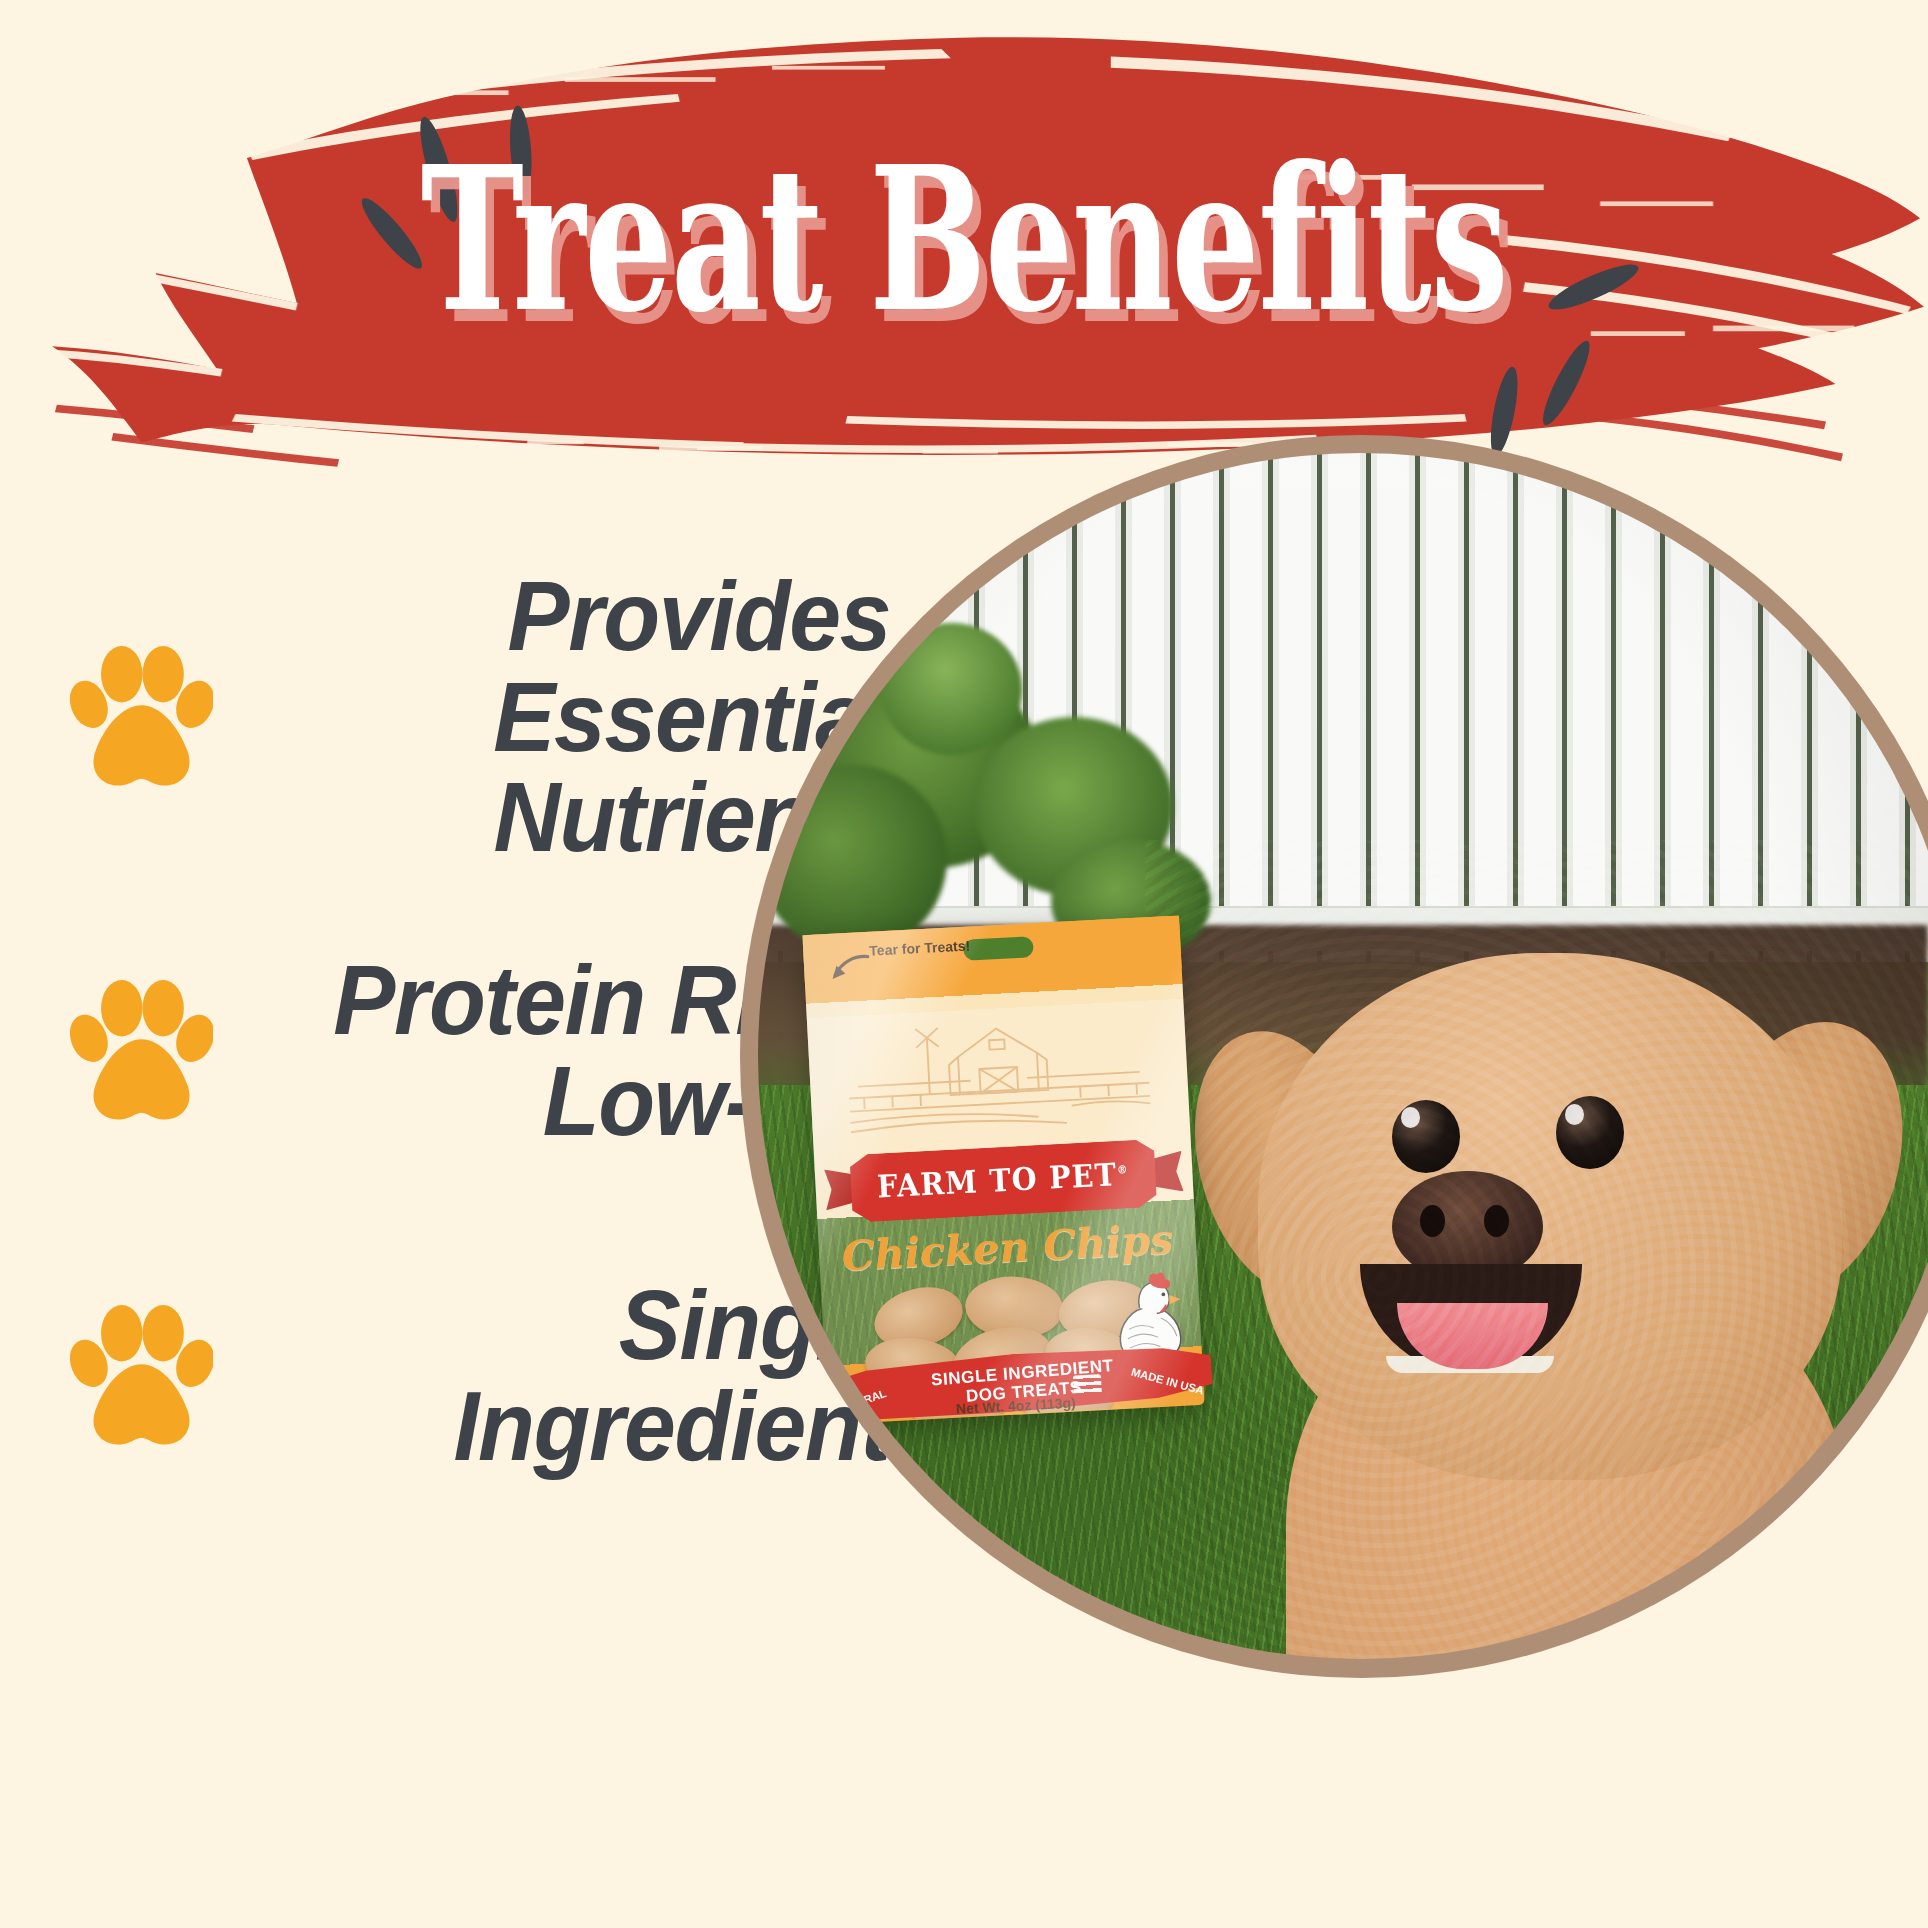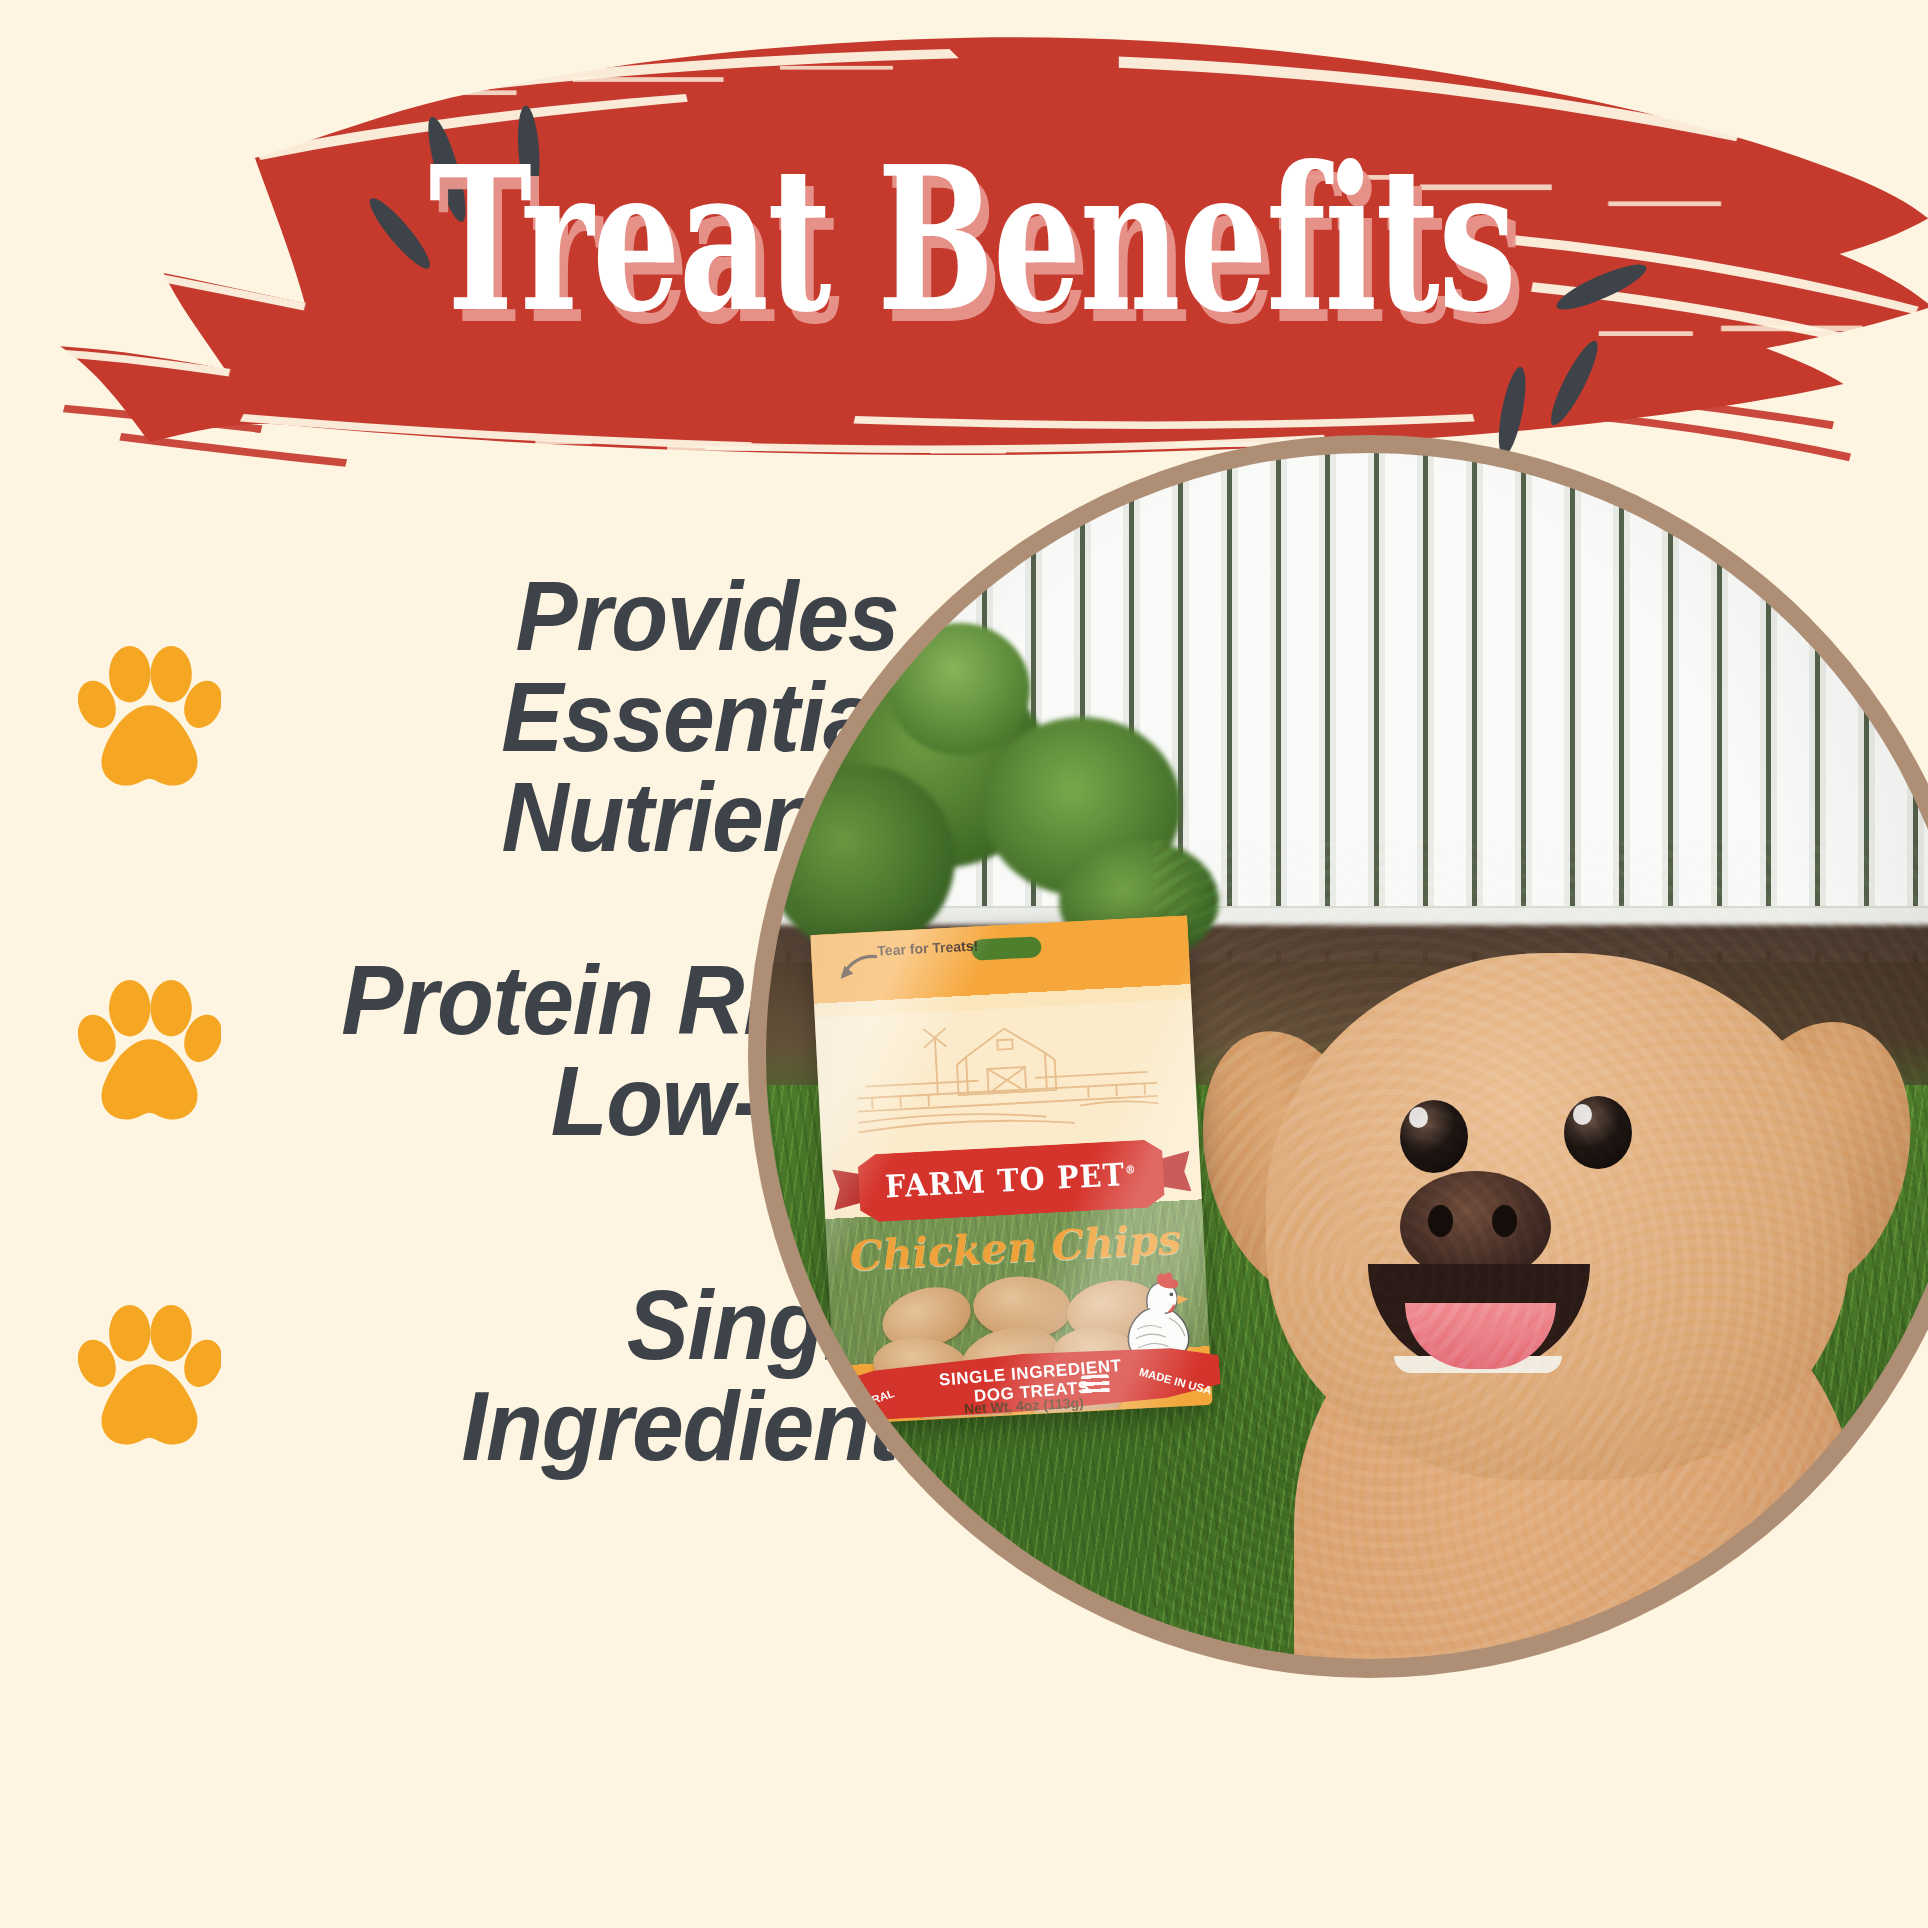--- a/index.html
+++ b/index.html
@@ -2,21 +2,21 @@
 <html style="font-size:15px"><head>
 <meta charset="utf-8">
 <style>
   html,body{margin:0;padding:0;}
   body{
     width:1928px;height:1928px;overflow:hidden;
     background:#FDF5E2;
     font-family:"Liberation Sans",sans-serif;
     position:relative;
   }
-  .stage{position:absolute;inset:0;margin-left:8px;}
+  .stage{position:absolute;inset:0;}
 
   
   .banner{position:absolute;left:0;top:0;width:1928px;height:527px;}
   .banner svg{position:absolute;left:0;top:0;}
   .banner-title{
     position:absolute;left:0;top:141px;width:1928px;
     text-align:center;
     font-family:"DejaVu Serif",serif;
     font-weight:700;
     font-size:198px;

